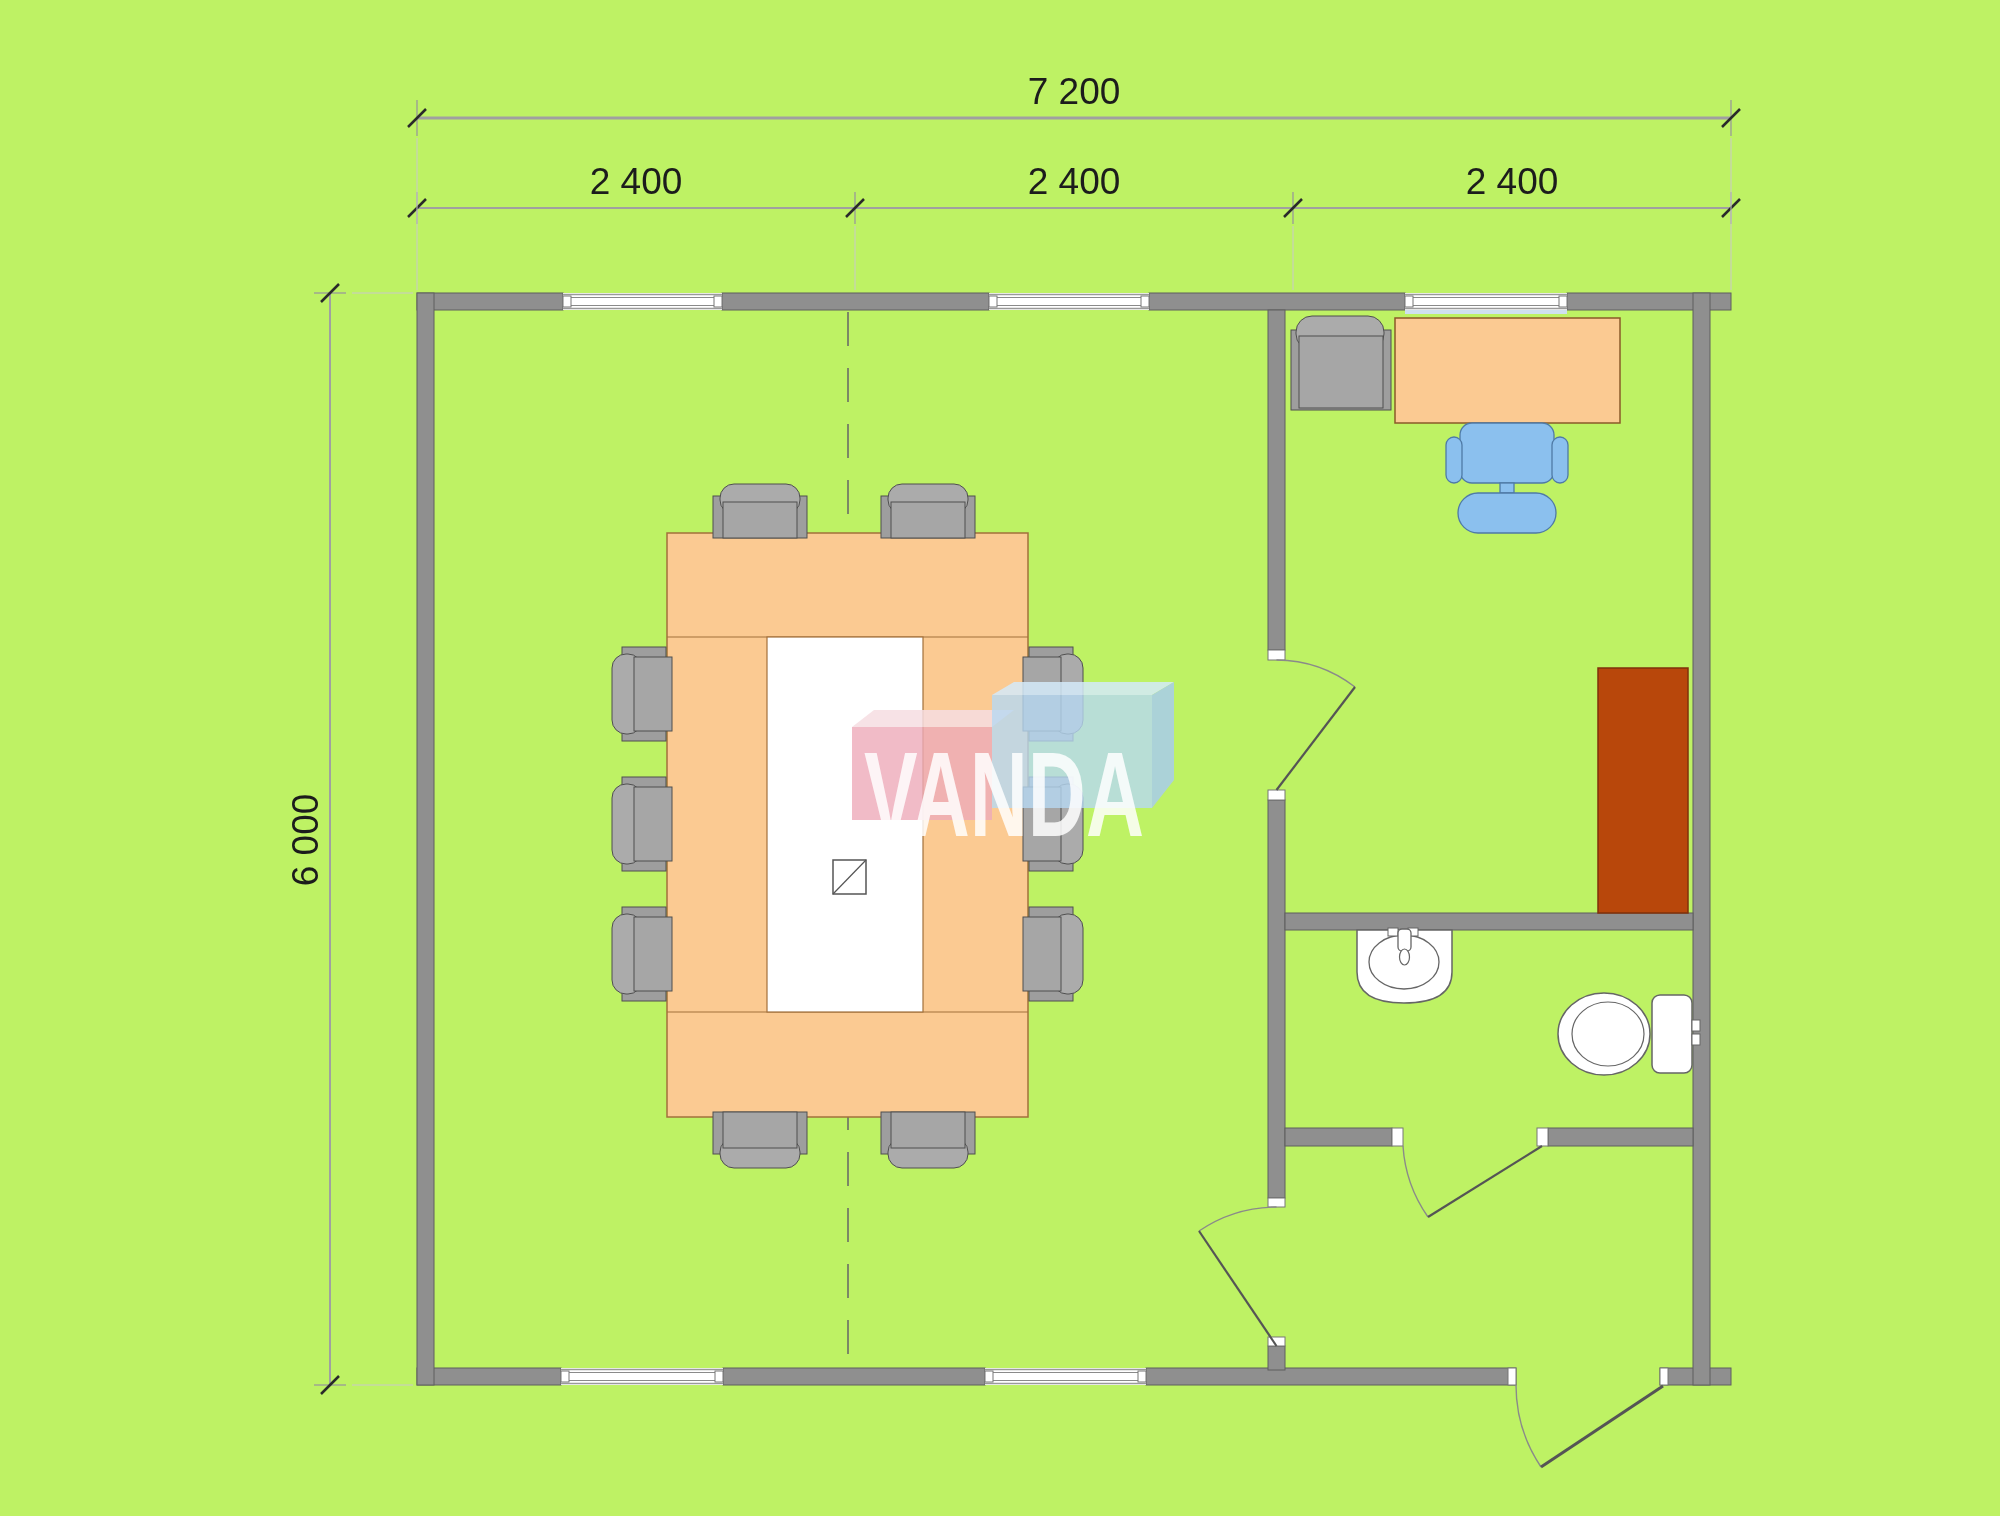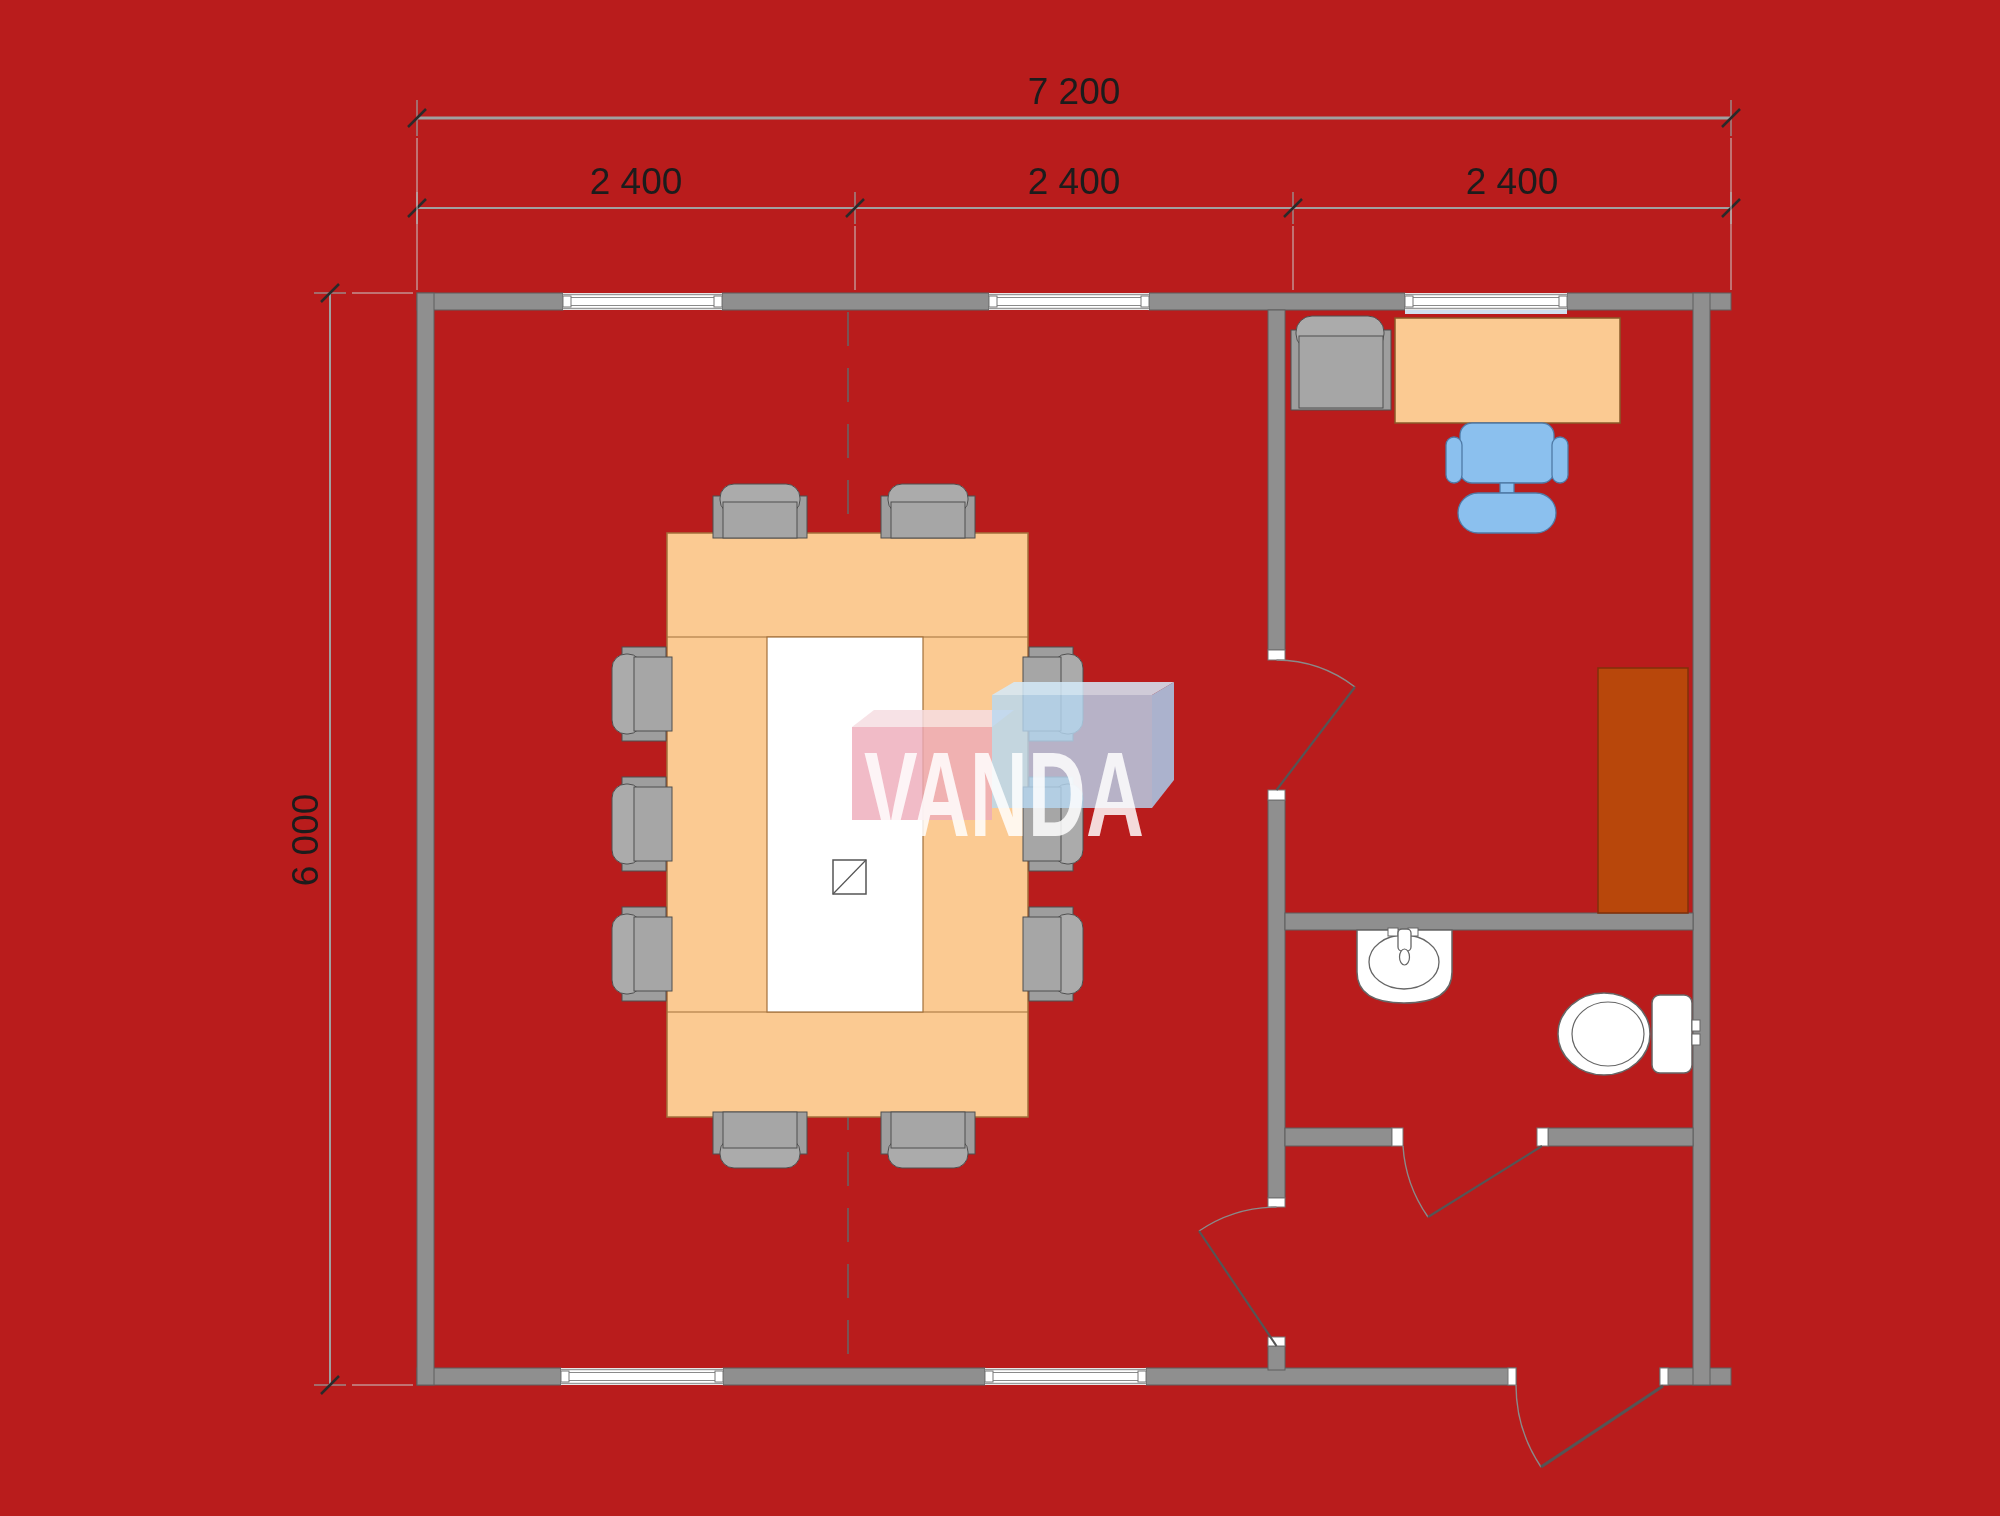--- a/index.html
+++ b/index.html
@@ -1,16 +1,16 @@
 <!DOCTYPE html>
 <html><head>
 <meta charset="utf-8">
 <style>
   html,body{margin:0;padding:0;background:#ffffff;}
-  .canvas{position:relative;width:2000px;height:1516px;background:#b91c1c;overflow:hidden;
+  .canvas{position:relative;width:2000px;height:1516px;background:#bef264;overflow:hidden;
           font-family:"Liberation Sans", sans-serif;}
   svg{position:absolute;left:0;top:0;}
   .dim-text{font-family:"Liberation Sans", sans-serif;font-size:37px;fill:#1c1c1c;}
   .logo-text{font-family:"Liberation Sans", sans-serif;font-weight:bold;fill:#ffffff;fill-opacity:0.84;}
 </style>
 </head>
 <body>
 
 <div class="canvas">
 <svg width="2000" height="1516" viewBox="0 0 2000 1516">

